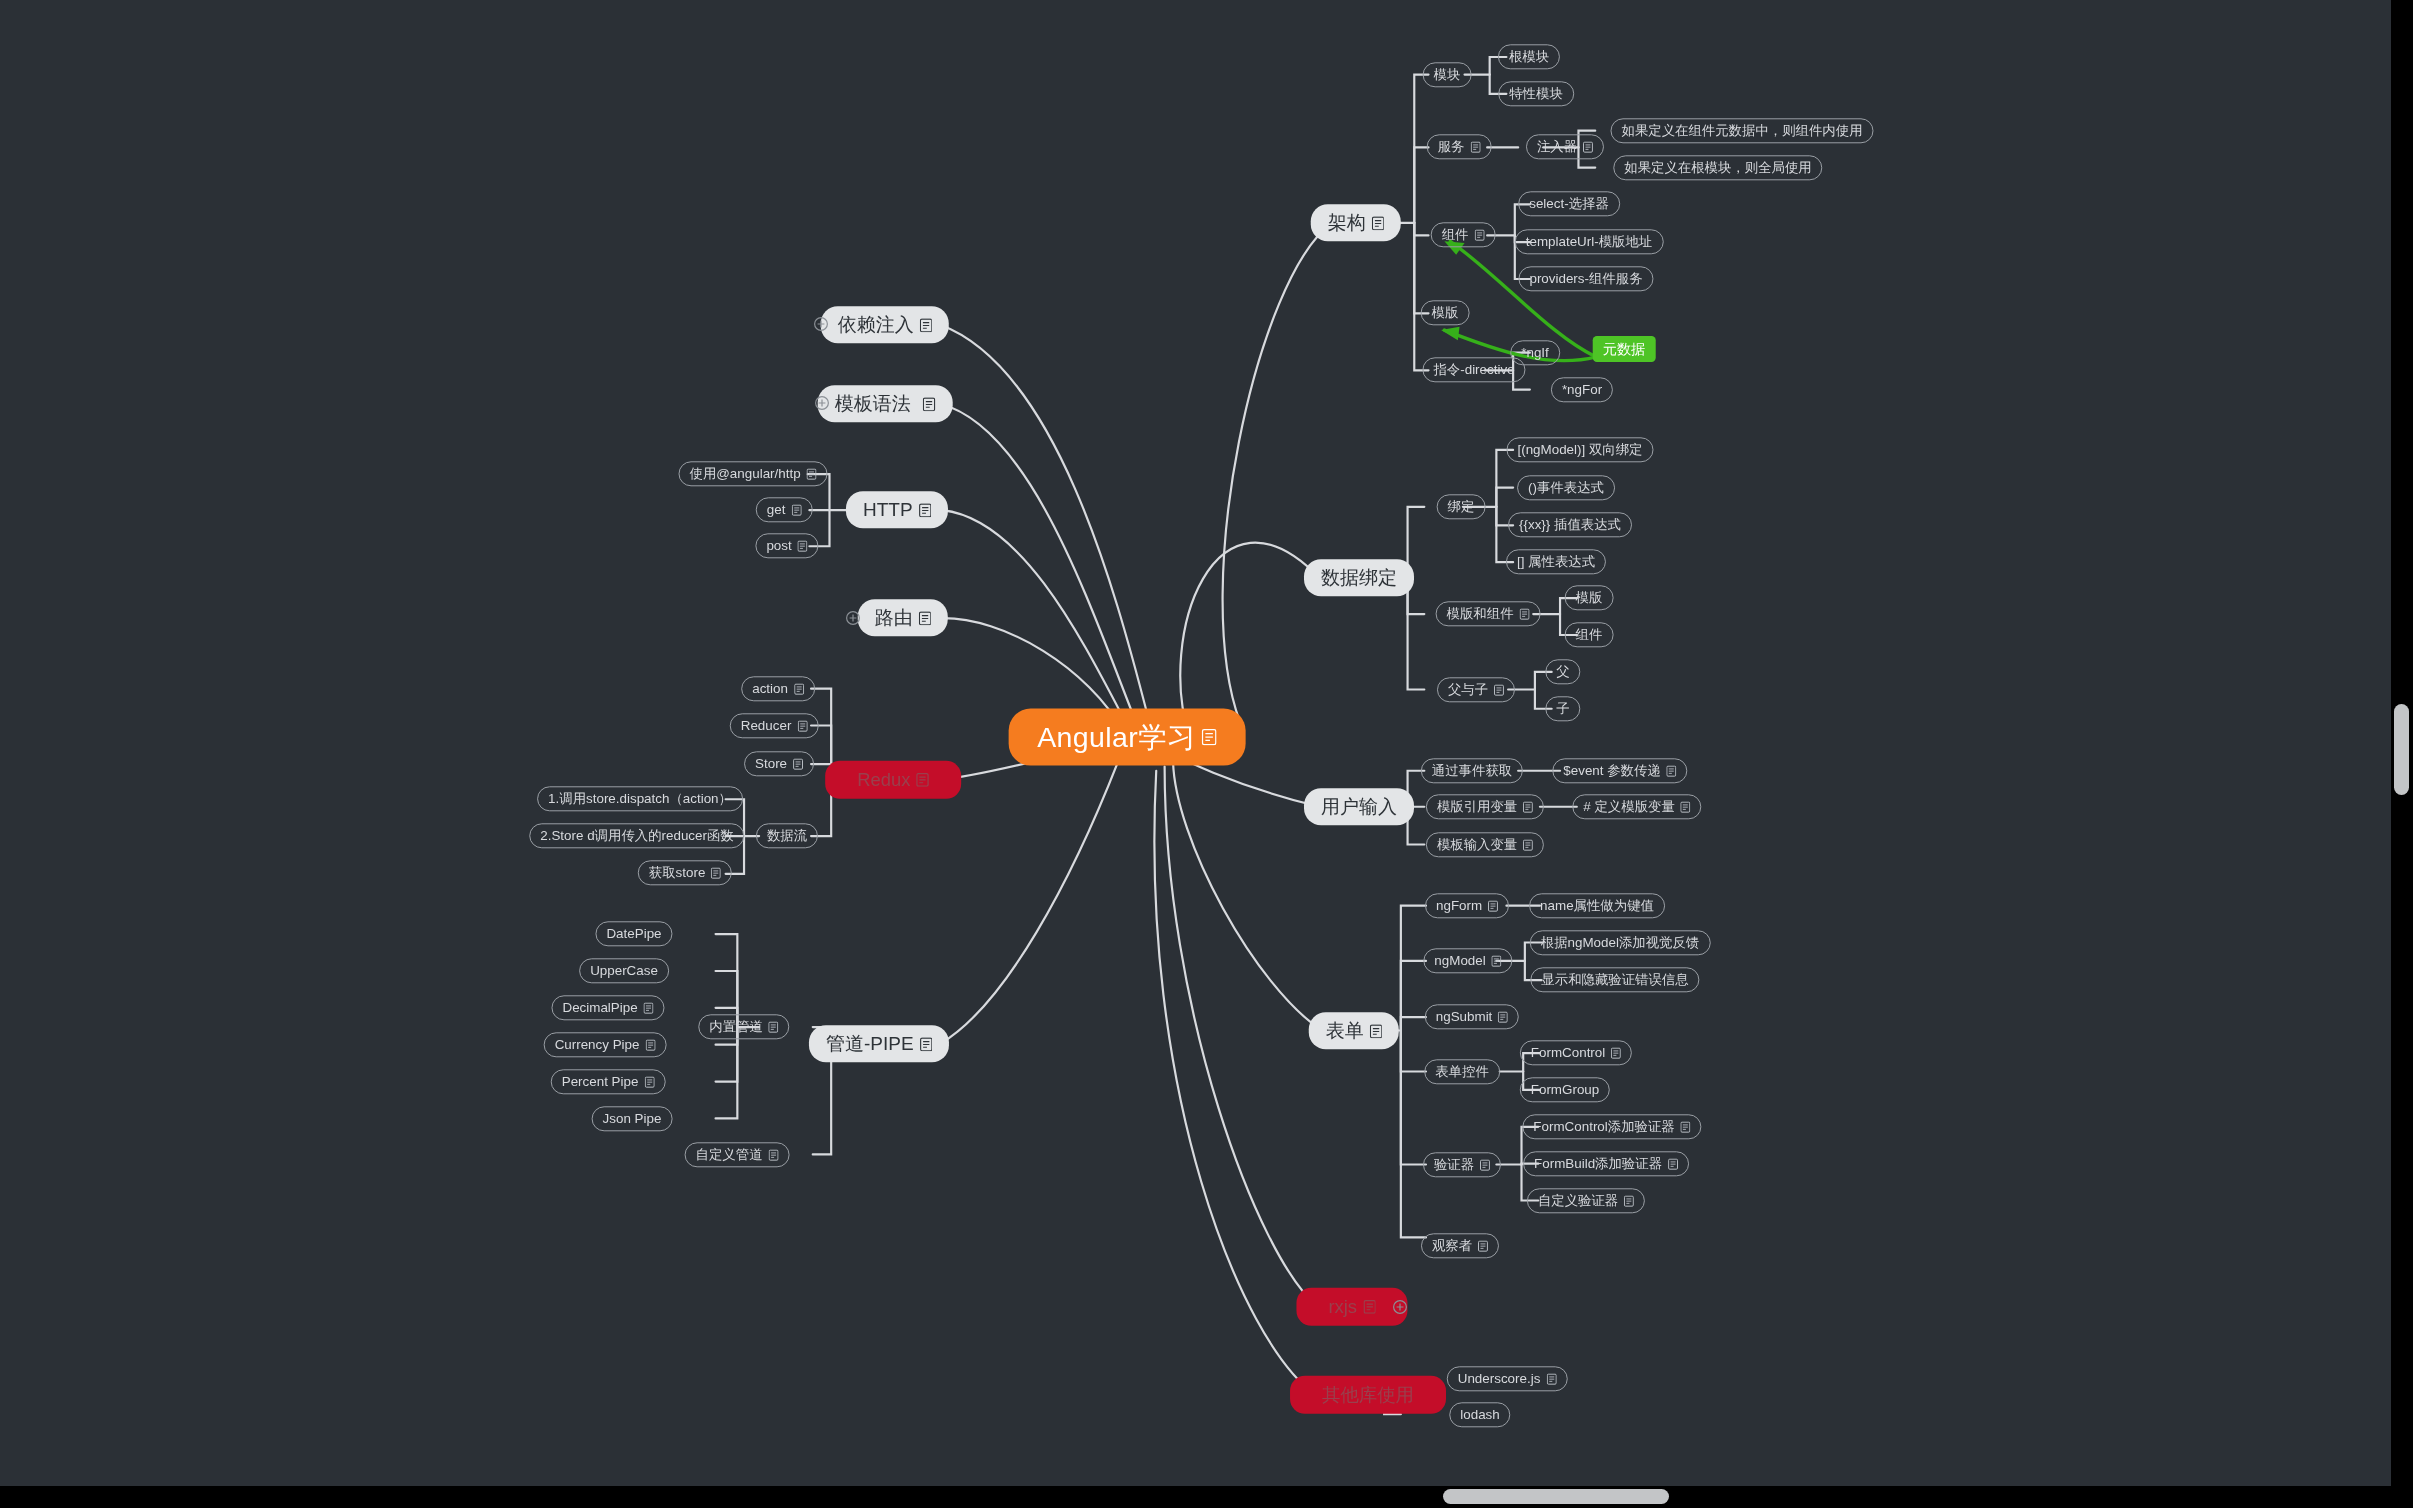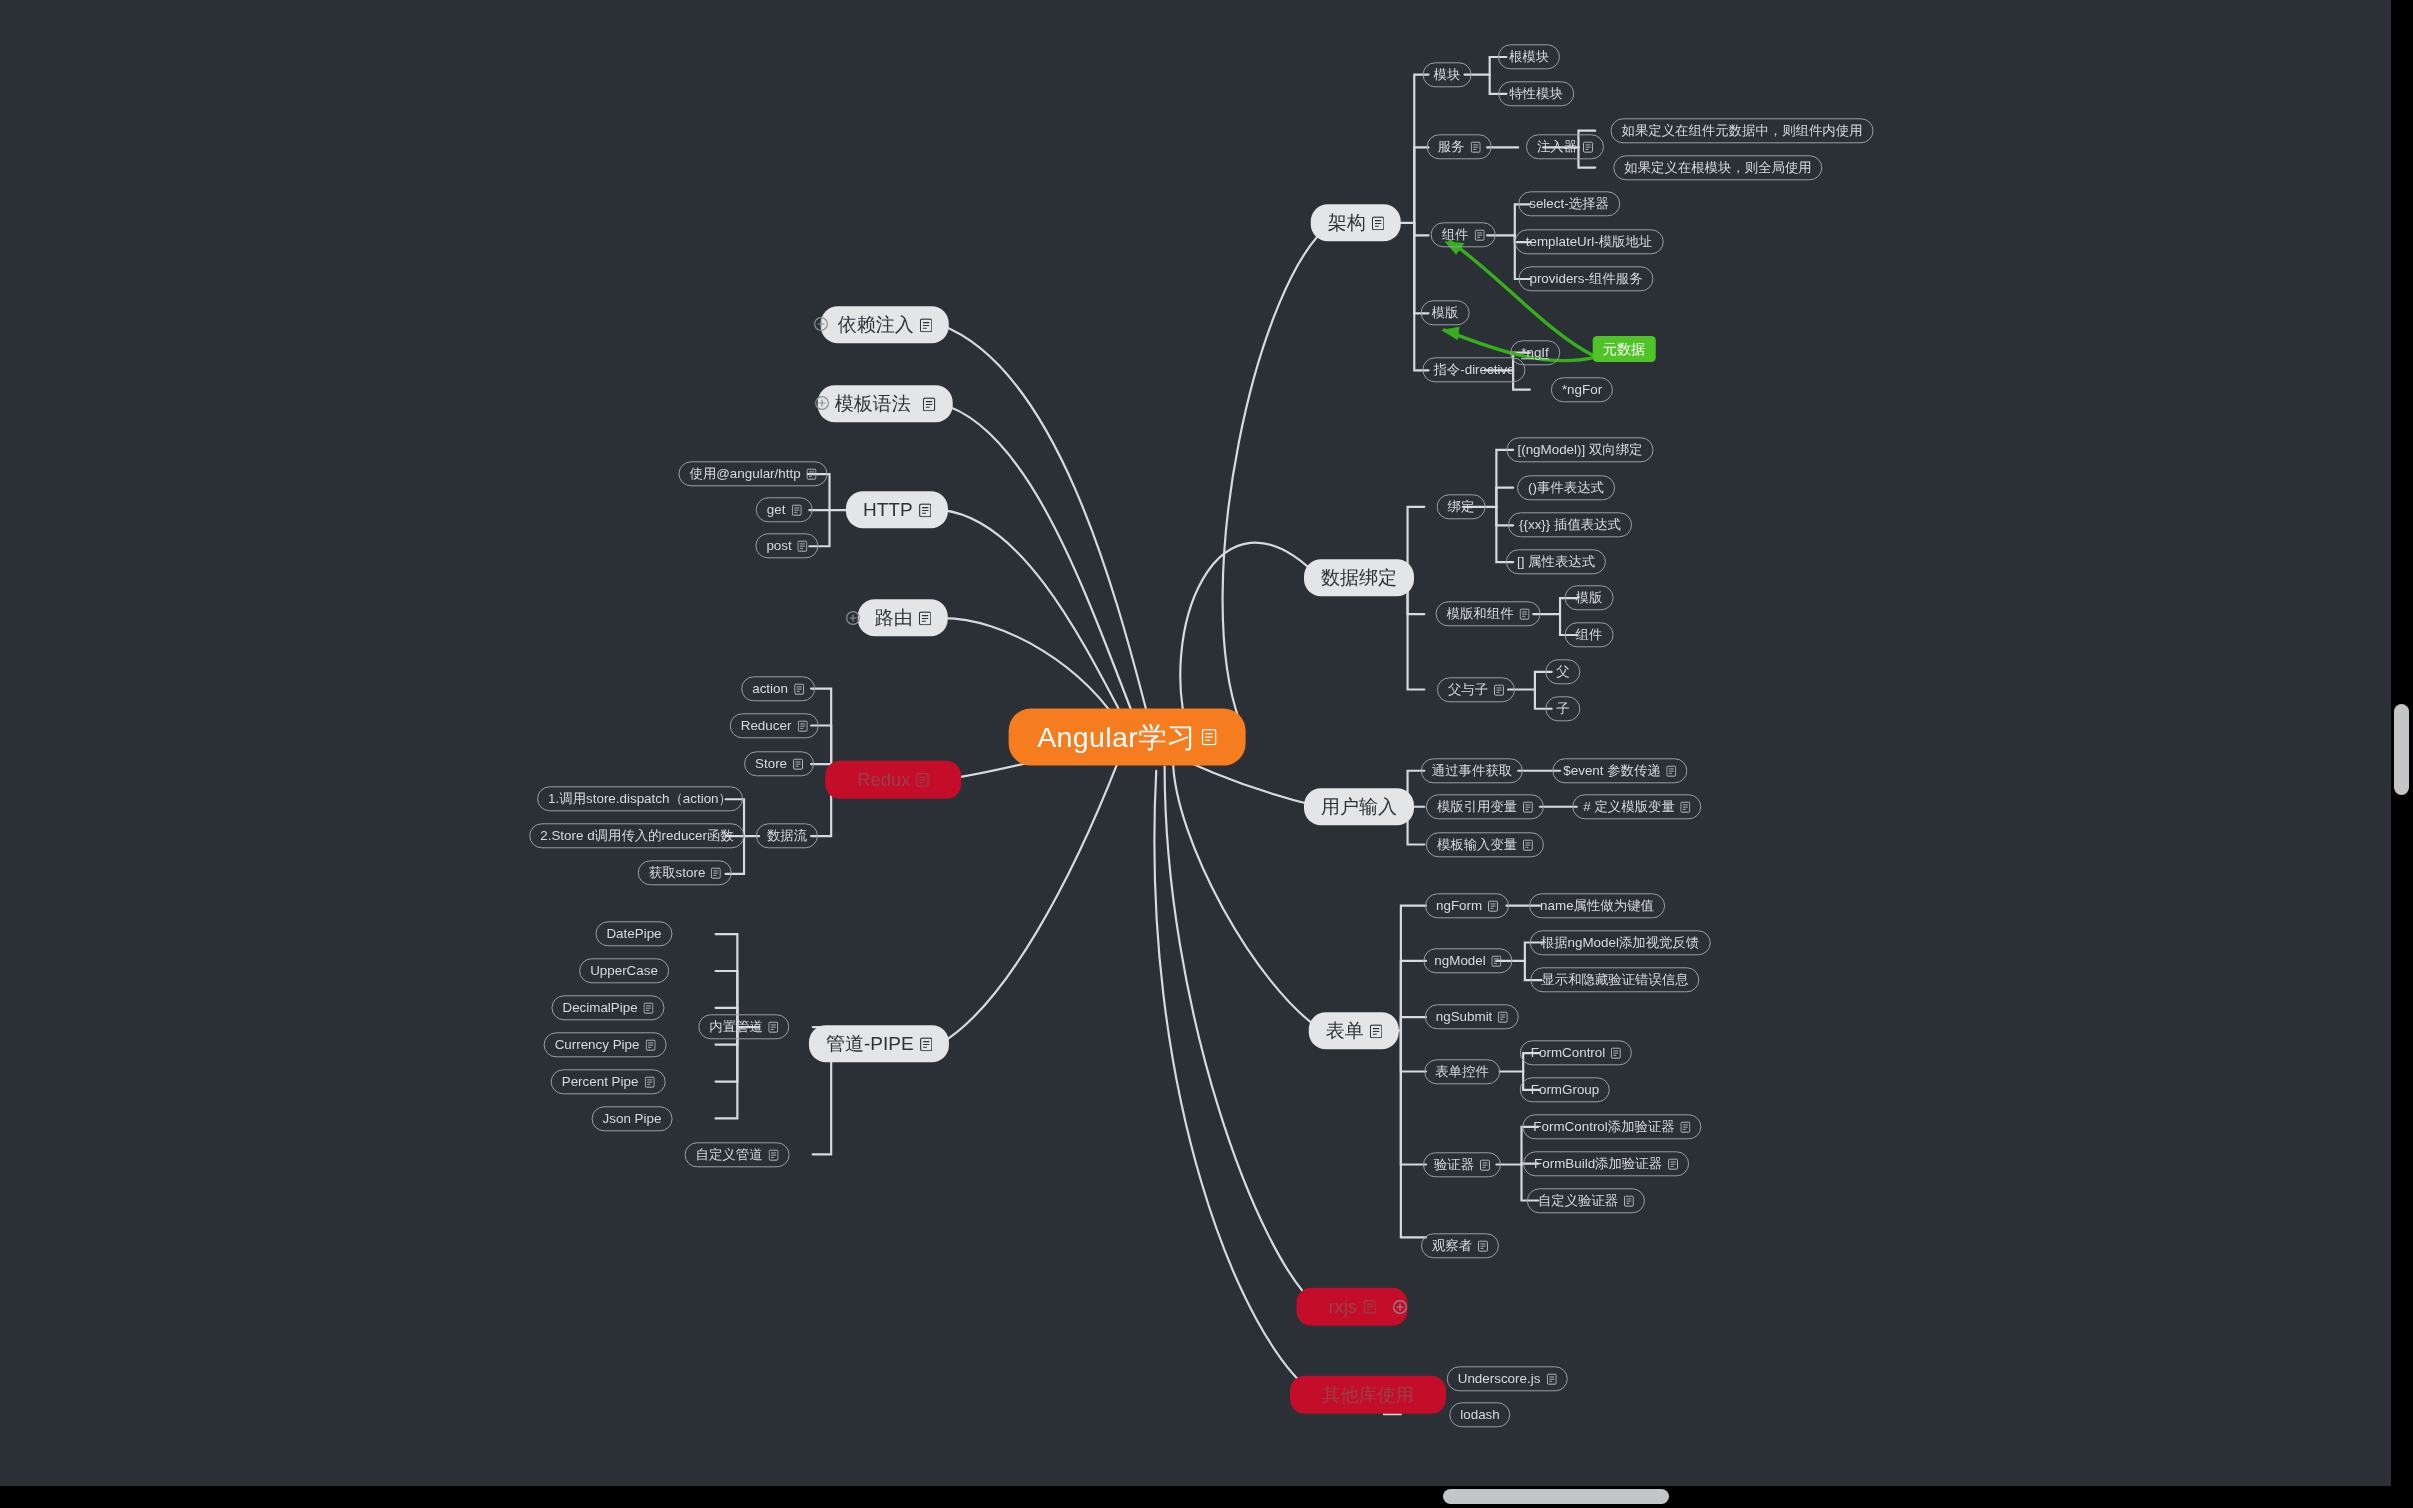--- a/index.html
+++ b/index.html
@@ -326,21 +326,21 @@
     <span>providers-组件服务</span>
   </div>
 
   <div class="node n-sub" style="left:1445px; top:313px;">
     <span>模版</span>
   </div>
 
   <div class="node n-sub" style="left:1474px; top:370px;">
     <span>指令-directive</span>
   </div>
-  <div class="node n-sub" style="left:1535px; top:353px;text-decoration:underline;">
+  <div class="node n-sub" style="left:1535px; top:353px;">
     <span>*ngIf</span>
   </div>
   <div class="node n-sub" style="left:1582px; top:390px;">
     <span>*ngFor</span>
   </div>
   <div class="node n-green" style="left:1624px; top:349px;">
     <span>元数据</span>
   </div>
 
   <div class="node n-l1" style="left:1359px; top:578px;">

